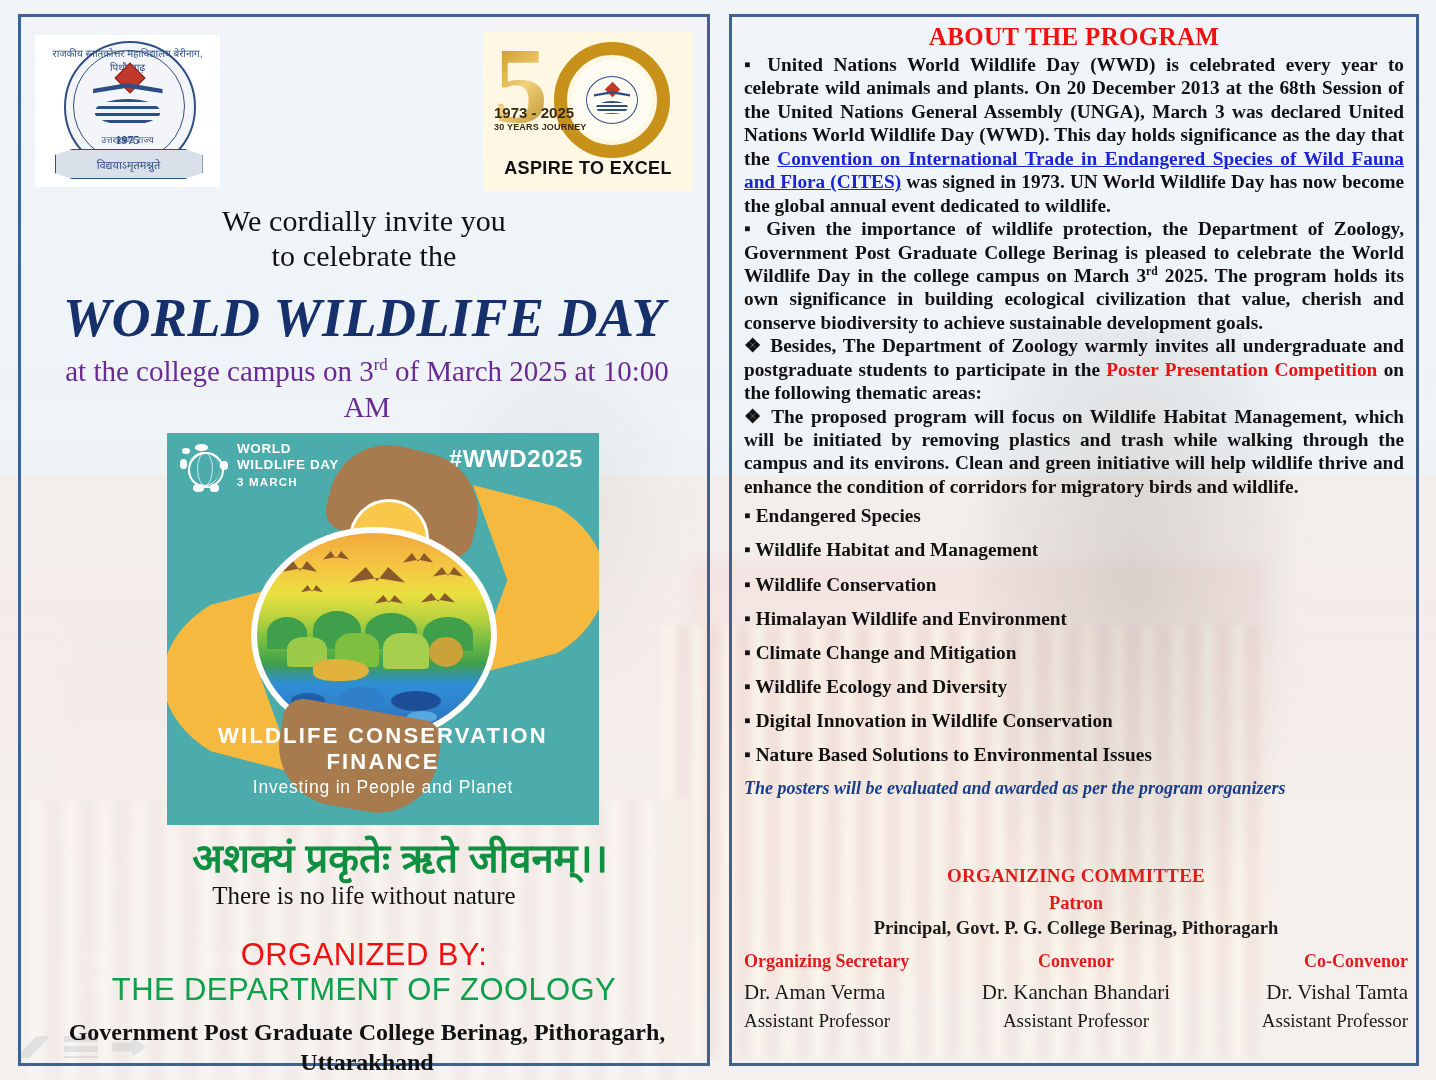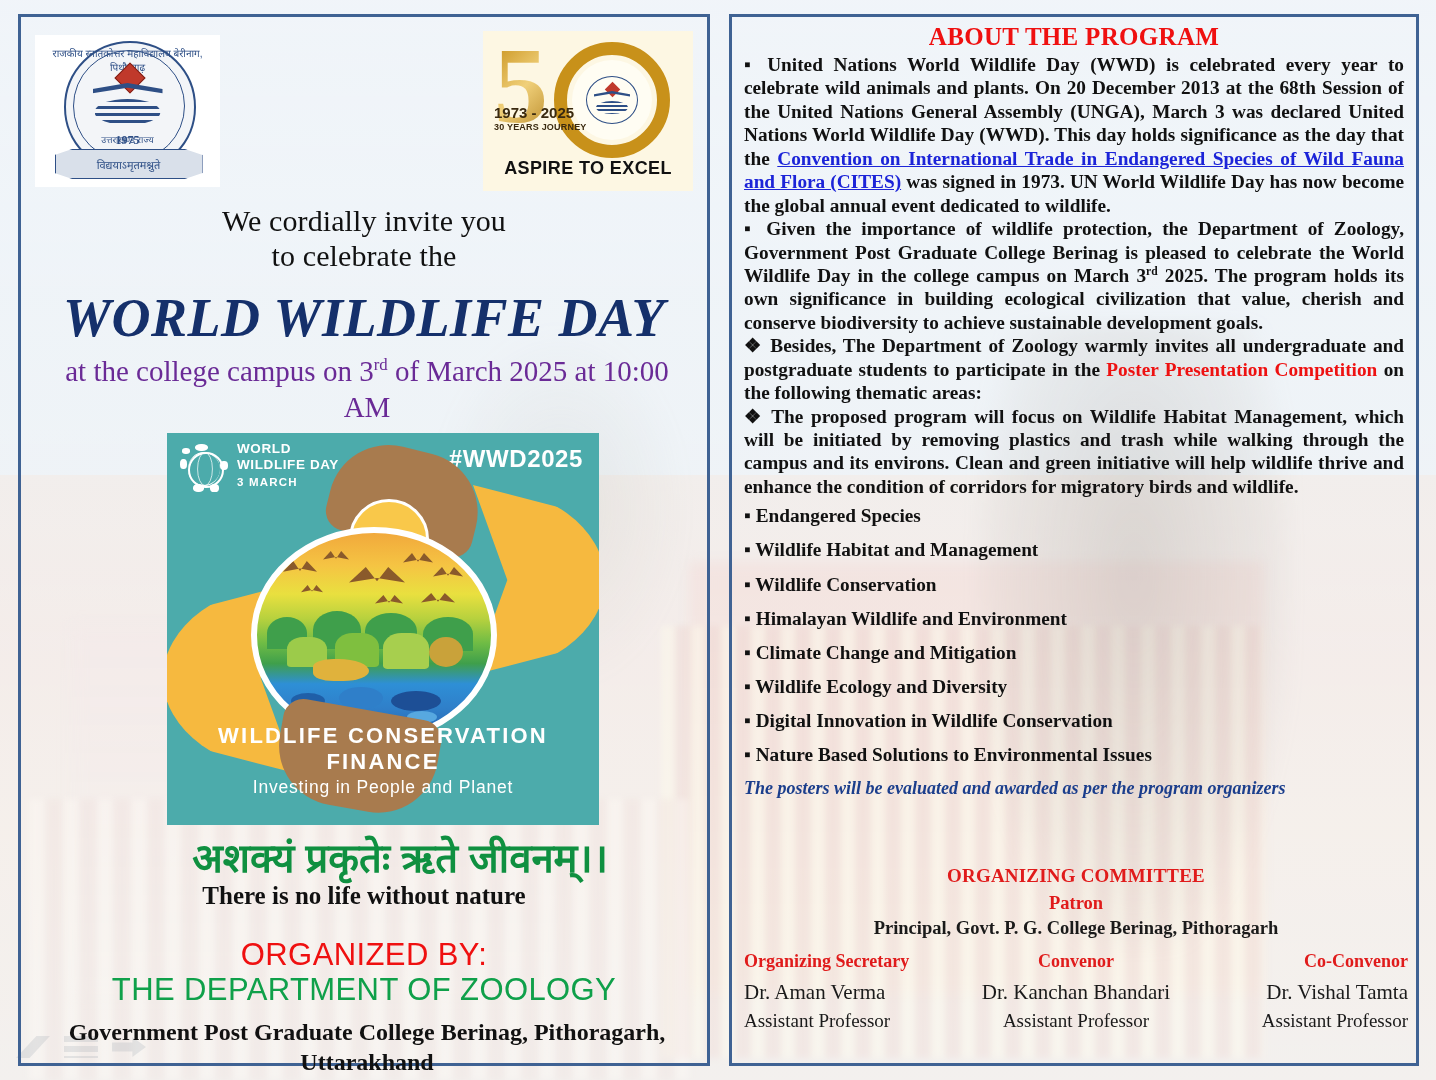--- a/index.html
+++ b/index.html
@@ -172,21 +172,21 @@
   .wwd-tag .t2{font-size:17.5px;letter-spacing:.8px;margin-top:2px;}
 
   .sanskrit{
     position:absolute;left:0;top:812px;width:100%;text-align:center;
     color:#0f9040;font-size:40px;font-weight:700;
     font-family:"Liberation Sans",sans-serif;
     margin-left:36px;
   }
   .no-life{
     position:absolute;left:0;top:865px;width:100%;text-align:center;
-    color:#111;font-size:25px;font-weight:700;font-family:"Liberation Serif",serif;
+    color:#111;font-size:25px;font-weight:400;font-family:"Liberation Serif",serif;
   }
   .org-by{
     position:absolute;left:0;top:920px;width:100%;text-align:center;
     color:#ef1010;font-size:31px;font-family:"Liberation Sans",sans-serif;letter-spacing:.4px;
   }
   .org-dept{
     position:absolute;left:0;top:955px;width:100%;text-align:center;
     color:#0fa04a;font-size:31px;font-family:"Liberation Sans",sans-serif;letter-spacing:.4px;
   }
   .org-college{

